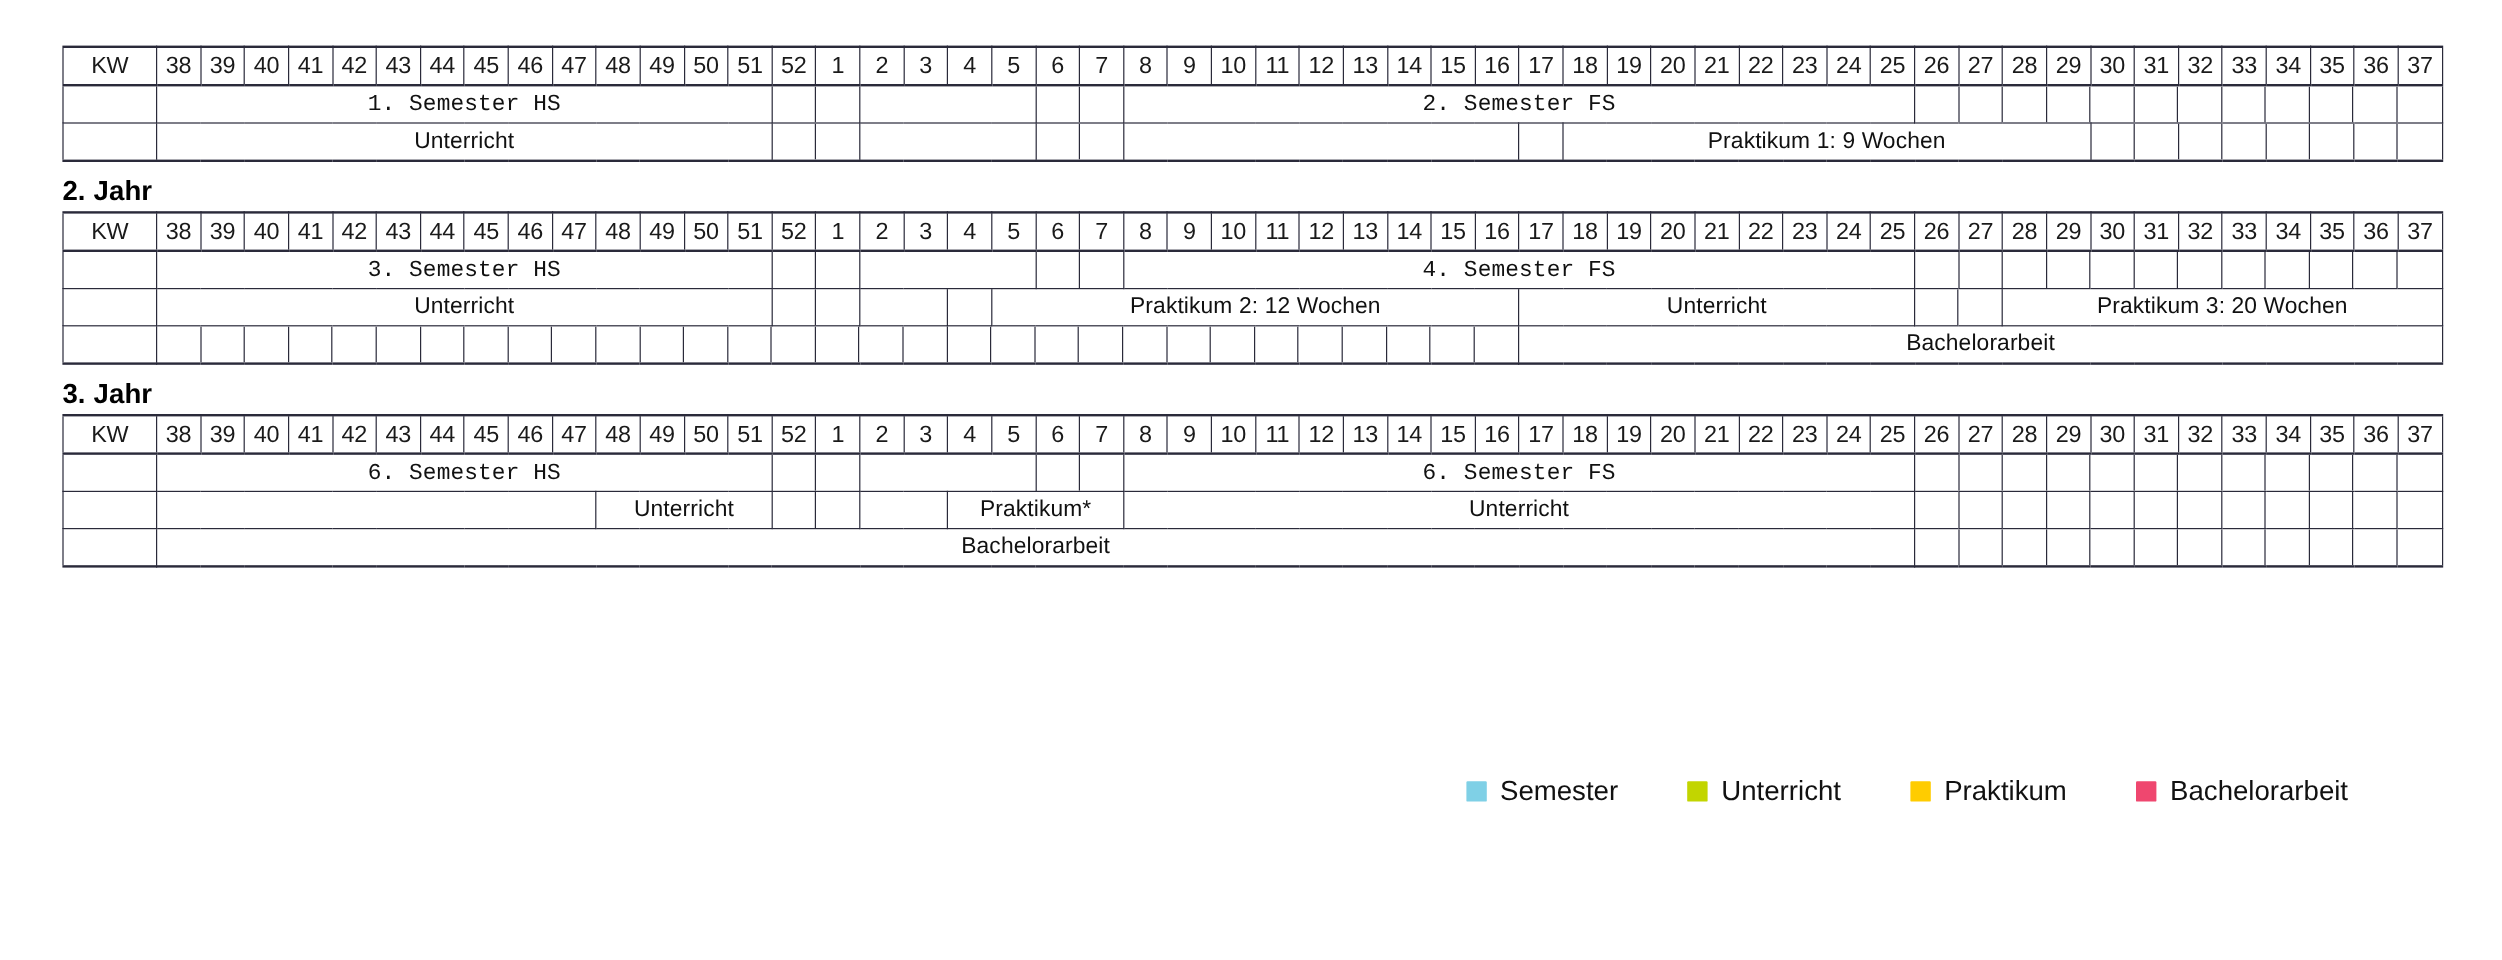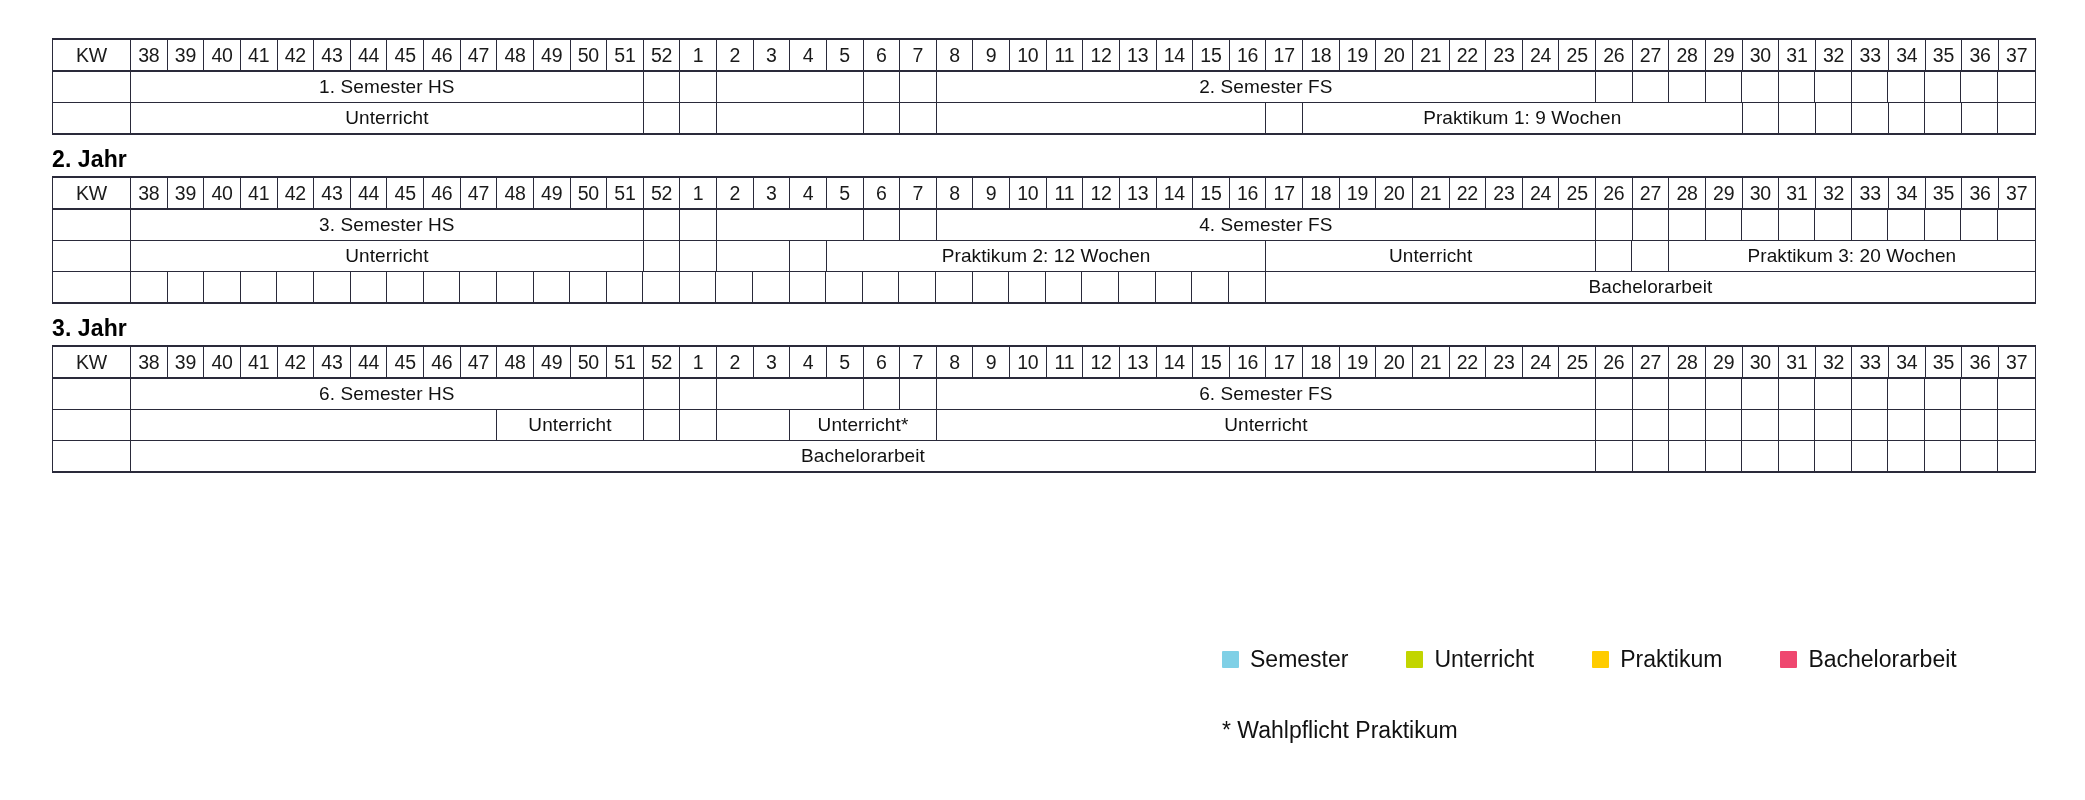--- a/index.html
+++ b/index.html
@@ -69,21 +69,21 @@
     font-size:20.5px;
     border-left:0;border-right:0;
     color:#111;
     letter-spacing:.1px;
   }
   td.empty{
     border-left:1px solid #2a2a3a;
     border-right:1px solid #2a2a3a;
   }
 
-  .c-semester{background:#7fd0e6;}
+  .c-semester{background:#7fd0e6;font-family:Liberation Mono, monospace;}
   .c-unterricht{background:#c2d500;}
   .c-praktikum{background:#ffcc00;}
   .c-bachelor{background:#ef476f;}
   .c-none{background:#ffffff;}
 
   
   .legend-wrap{
     position:absolute;left:0;top:646px;width:2085px;
   }
   .legend{
@@ -650,21 +650,21 @@
               <td class="lbl blank"></td>
               <td class="bar c-praktikum" colspan="10"></td>
               <td class="bar c-unterricht" colspan="4">Unterricht</td>
               <td class="bar c-none" colspan="2" style="padding: 0px;">
                 <div style="display: grid; grid-template-columns: repeat(2, 1fr); height: 30px;">
                   <div style="border-right: 1px solid rgb(42, 42, 58);"></div>
                   <div style="border-right: 0px;"></div>
                 </div>
               </td>
               <td class="bar c-unterricht" colspan="2"></td>
-              <td class="bar c-praktikum" colspan="4">Unterricht*</td>
+              <td class="bar c-praktikum" colspan="4">Praktikum*</td>
               <td class="bar c-unterricht" colspan="18">Unterricht</td>
               <td class="bar c-none" colspan="12" style="padding: 0px;">
                 <div style="display: grid; grid-template-columns: repeat(12, 1fr); height: 30px;">
                   <div style="border-right: 1px solid rgb(42, 42, 58);"></div>
                   <div style="border-right: 1px solid rgb(42, 42, 58);"></div>
                   <div style="border-right: 1px solid rgb(42, 42, 58);"></div>
                   <div style="border-right: 1px solid rgb(42, 42, 58);"></div>
                   <div style="border-right: 1px solid rgb(42, 42, 58);"></div>
                   <div style="border-right: 1px solid rgb(42, 42, 58);"></div>
                   <div style="border-right: 1px solid rgb(42, 42, 58);"></div>
@@ -713,16 +713,15 @@
         </div>
         <div class="legend-item">
           <span class="legend-swatch c-praktikum"></span>
           <span class="legend-label">Praktikum</span>
         </div>
         <div class="legend-item">
           <span class="legend-swatch c-bachelor"></span>
           <span class="legend-label">Bachelorarbeit</span>
         </div>
       </div>
-    <div class="footnote">* Wahlpflicht Praktikum</div>
   </div>
 
 </div>
 
 </body></html>

